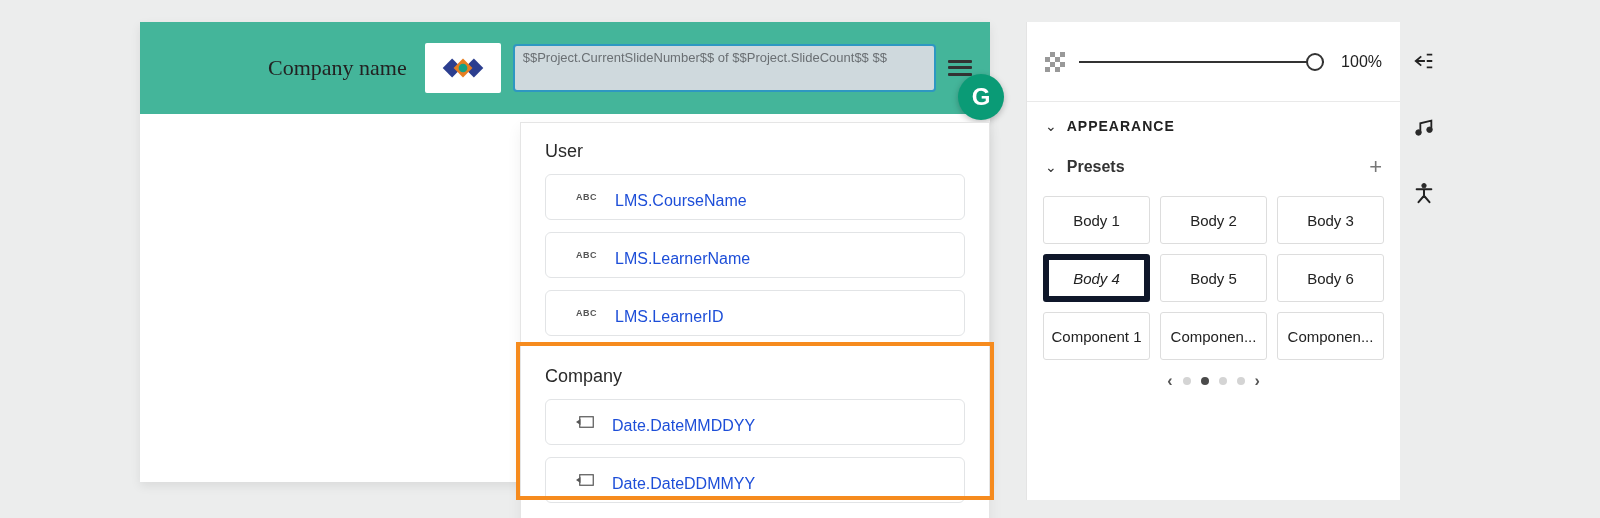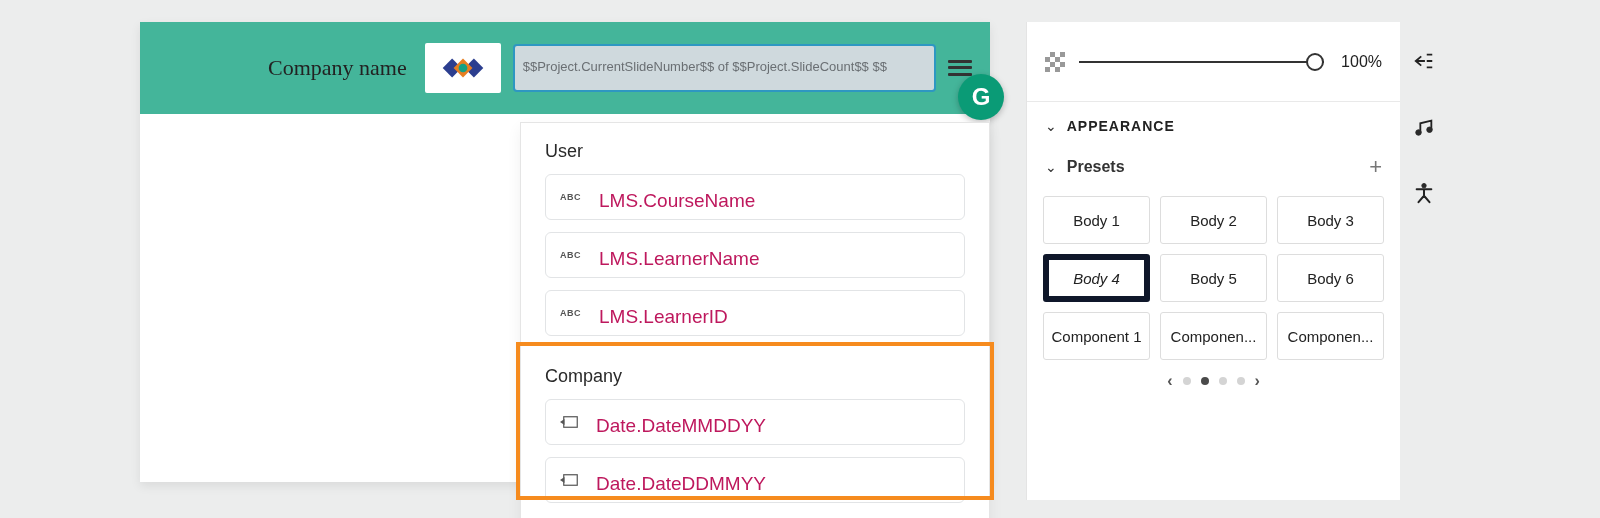--- a/index.html
+++ b/index.html
@@ -45,21 +45,21 @@
     justify-content: center;
     border-radius: 2px;
   }
   .logo-box svg { width: 58px; height: 40px; }
   .var-field {
     flex: 1;
     height: 48px;
     border: 2px solid #2e97c2;
     border-radius: 4px;
     background: #cfd9dd;
-    padding: 13px 8px;
+    padding: 4px 8px;
     font-size: 13px;
     color: #6a6f73;
     line-height: 1.2;
     overflow: hidden;
   }
   .hamburger {
     width: 24px; height: 20px;
     display: flex; flex-direction: column;
     justify-content: space-around;
   }
@@ -91,32 +91,32 @@
     color: #2a2a2a;
     padding: 18px 14px 12px 24px;
   }
   .dd-item {
     margin: 0 24px 12px 24px;
     border: 1px solid #e2e4e6;
     border-radius: 6px;
     height: 46px;
     display: flex;
     align-items: center;
-    padding: 0 14px;
+    padding: 0 30px;
     gap: 18px;
   }
   .abc-badge {
     font-size: 9px;
     font-weight: 700;
     letter-spacing: 0.5px;
     color: #555;
   }
   .dd-item-label {
-    font-size: 19px;
-    color: #be185d;
+    font-size: 16px;
+    color: #1d4ed8;
     margin-top: 8px;
   }
   .sysicon { width: 18px; height: 14px; }
   .highlight-box {
     position: absolute;
     border: 4px solid #f68b1e;
     left: 376px;
     top: 320px;
     width: 478px;
     height: 158px;

